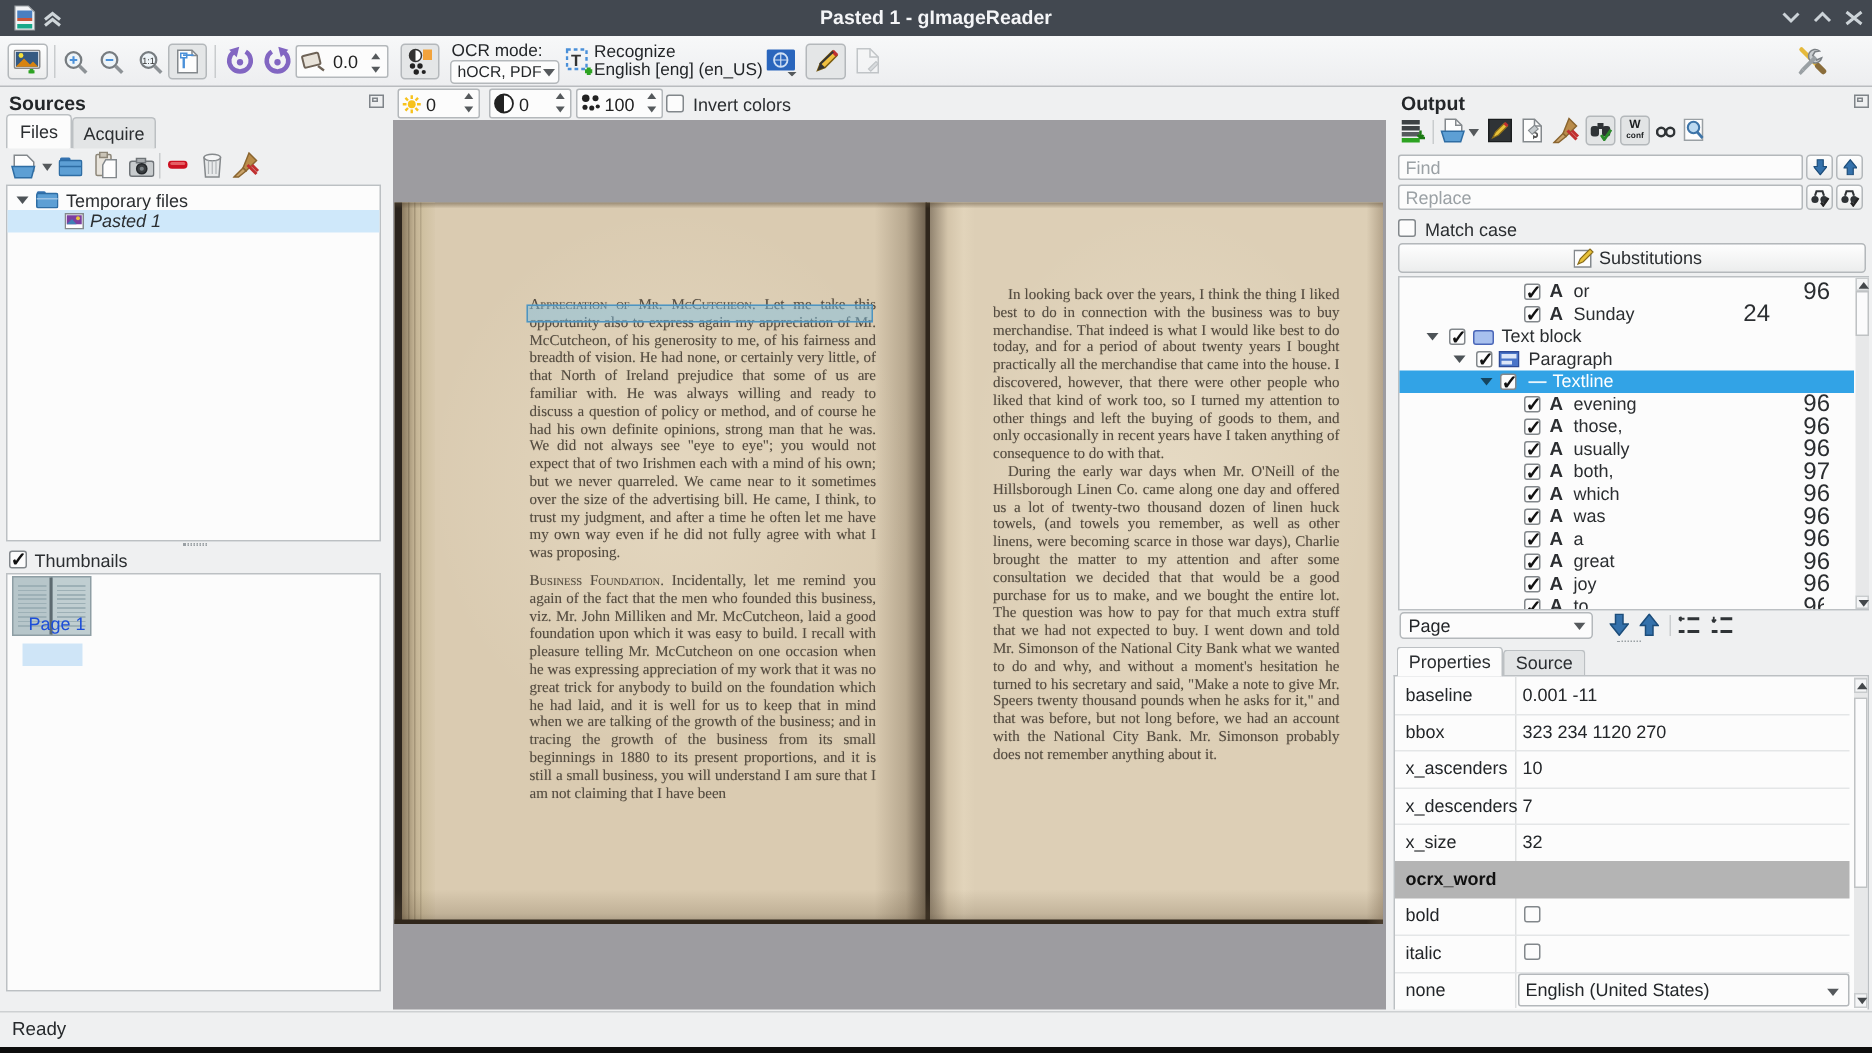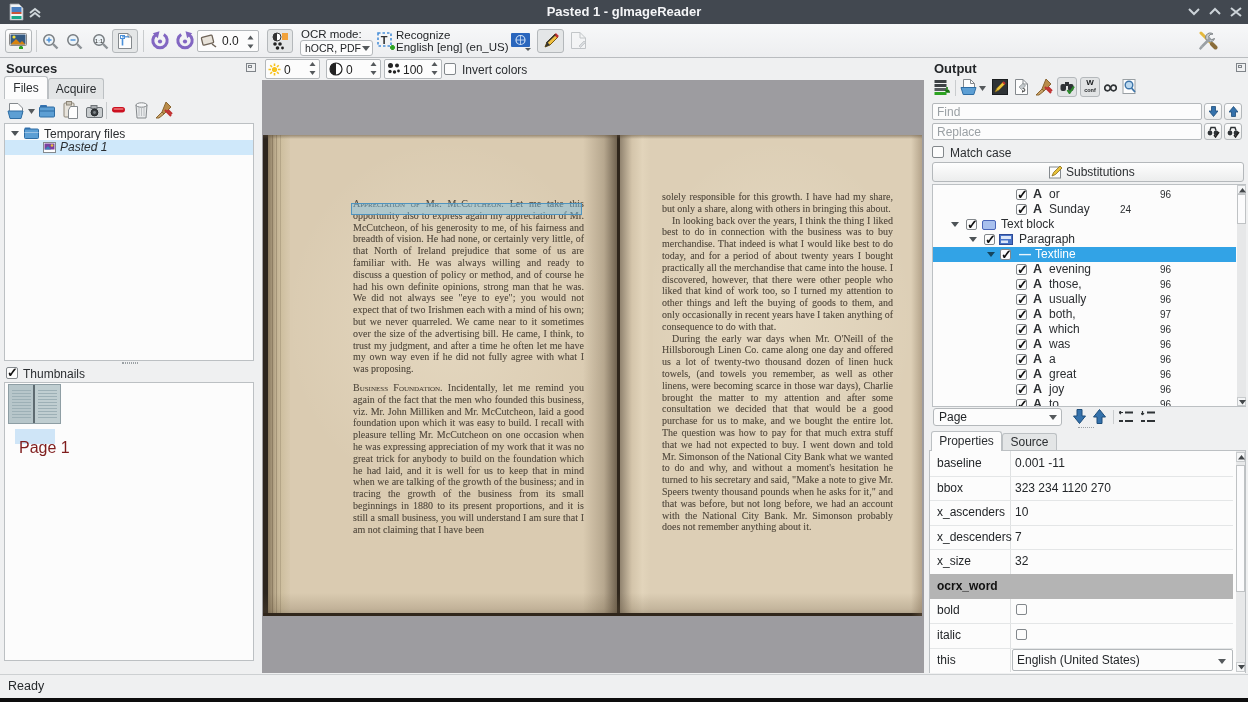--- a/index.html
+++ b/index.html
@@ -13,21 +13,21 @@
 .panelTitle{font-weight:bold;font-size:13px;color:#232629}
 .tab{border:1px solid #bcc0c3;border-bottom:none;border-radius:3px 3px 0 0;font-size:12px;text-align:center}
 .tabA{background:#fcfcfc;z-index:2}
 .tabI{background:#e3e5e6}
 .whitebox{background:#fcfcfc;border:1px solid #bcc0c3}
 .input{background:#fcfcfc;border:1px solid #b4b8bb;border-radius:2px;color:#9ba1a5;font-size:12px;padding-left:4px}
 .cb{width:12px;height:12px;background:#fcfcfc;border:1px solid #82878b;border-radius:2px}
 .check:after{content:"✓";position:absolute;left:0px;top:-3px;font-size:13px;font-weight:bold;color:#111}
 .spin{background:#fcfcfc;border:1px solid #b4b8bb;border-radius:2px}
 .row{position:absolute;height:15px;line-height:15px;font-size:12px;white-space:nowrap}
-.num{position:absolute;text-align:left;font-size:10px}
+.num{position:absolute;text-align:right;font-size:16px}
 .tri{width:0;height:0;border-left:4px solid transparent;border-right:4px solid transparent;border-top:5px solid #4d5357}
 svg{display:block}
 </style></head>
 <body>
 
 <div class="abs titlebar"></div>
 <div class="abs title">Pasted 1 - gImageReader</div>
 <div class="abs" id="appicon" style="left:9px;top:3px">
     <svg width="15" height="18">
       <path d="M1 1 H10 L14 5 V17 H1 Z" fill="#f2f4f6" stroke="#9aa0a4" stroke-width=".8"></path>
@@ -290,21 +290,21 @@
 <div class="abs" style="left:23px;top:367px;font-size:12px">Thumbnails</div>
 <div class="abs whitebox" style="left:4px;top:382px;width:250px;height:279px"></div>
 
 <div class="abs" style="left:8px;top:384px;width:53px;height:40px;background:#8e9ea4"></div>
 <div class="abs" style="left:9px;top:385px;width:25px;height:38px;background:#b7c6ca"></div>
 <div class="abs" style="left:35px;top:385px;width:25px;height:38px;background:#c0ced1"></div>
 <div class="abs" style="left:33px;top:385px;width:2px;height:38px;background:#5d6a70"></div>
 <div class="abs" style="left:12px;top:390px;width:19px;height:28px;background:repeating-linear-gradient(#9db0b6 0 1px,transparent 1px 3px)"></div>
 <div class="abs" style="left:38px;top:390px;width:19px;height:28px;background:repeating-linear-gradient(#9db0b6 0 1px,transparent 1px 3px)"></div>
 <div class="abs" style="left:15px;top:429px;width:40px;height:15px;background:#cfe5f7"></div>
-<div class="abs" style="left:19px;top:439px;font-size:16px;color:#7f1d1d">Page 1</div>
+<div class="abs" style="left:19px;top:409px;font-size:12px;color:#1d4ed8">Page 1</div>
 </div>
 
 <div id="canvas">
 
 <div class="abs spin" style="left:265px;top:59px;width:55px;height:20px"></div>
 <div class="abs" style="left:268px;top:63px">
       <svg width="13" height="13">
         <circle cx="6.5" cy="6.5" r="2.6" fill="#f7c21c"></circle>
         <g stroke="#f7c21c" stroke-width="1.6">
           <path d="M6.5 0.5 V3 M6.5 10 V12.5 M0.5 6.5 H3 M10 6.5 H12.5 M2.3 2.3 L4 4 M9 9 L10.7 10.7 M10.7 2.3 L9 4 M4 9 L2.3 10.7"></path>
@@ -370,21 +370,20 @@
  <div class="abs" style="left:0;top:458px;width:659px;height:23px;background:linear-gradient(rgba(120,100,75,0),rgba(105,88,64,.22) 70%,rgba(75,62,45,.38) 100%)"></div>
  <div class="abs" style="left:0;top:478px;width:659px;height:3px;background:#30261b"></div>
  <div class="abs" style="left:648px;top:0;width:11px;height:481px;background:linear-gradient(to right,rgba(120,100,75,0),rgba(120,100,75,.4))"></div>
 
  <div class="abs" id="ltext" style="left:90px;top:56px;width:231px;font-family:'Liberation Serif',serif;font-size:10px;line-height:11.8px;color:#544c41;text-align:justify;text-shadow:0 0 0.5px rgba(120,108,88,.55)">
  <p style="margin-top:7px"><span style="font-variant:small-caps">Appreciation of Mr. McCutcheon.</span> Let me take this opportunity also to express again my appreciation of Mr. McCutcheon, of his generosity to me, of his fairness and breadth of vision. He had none, or certainly very little, of that North of Ireland prejudice that some of us are familiar with. He was always willing and ready to discuss a question of policy or method, and of course he had his own definite opinions, strong man that he was. We did not always see "eye to eye"; you would not expect that of two Irishmen each with a mind of his own; but we never quarreled. We came near to it sometimes over the size of the advertising bill. He came, I think, to trust my judgment, and after a time he often let me have my own way even if he did not fully agree with what I was proposing.</p>
  <p style="margin-top:7px"><span style="font-variant:small-caps">Business Foundation.</span> Incidentally, let me remind you again of the fact that the men who founded this business, viz. Mr. John Milliken and Mr. McCutcheon, laid a good foundation upon which it was easy to build. I recall with pleasure telling Mr. McCutcheon on one occasion when he was expressing appreciation of my work that it was no great trick for anybody to build on the foundation which he had laid, and it is well for us to keep that in mind when we are talking of the growth of the business; and in tracing the growth of the business from its small beginnings in 1880 to its present proportions, and it is still a small business, you will understand I am sure that I am not claiming that I have been</p>
  </div>
 
  <div class="abs" id="rtext" style="left:399px;top:56px;width:231px;font-family:'Liberation Serif',serif;font-size:10px;line-height:11.8px;color:#544c41;text-align:justify;text-shadow:0 0 0.5px rgba(120,108,88,.55)">
- <p>solely responsible for this growth. I have had my share, but only a share, along with others in bringing this about.</p>
  <p style="text-indent:10px">In looking back over the years, I think the thing I liked best to do in connection with the business was to buy merchandise. That indeed is what I would like best to do today, and for a period of about twenty years I bought practically all the merchandise that came into the house. I discovered, however, that there were other people who liked that kind of work too, so I turned my attention to other things and left the buying of goods to them, and only occasionally in recent years have I taken anything of consequence to do with that.</p>
  <p style="text-indent:10px">During the early war days when Mr. O'Neill of the Hillsborough Linen Co. came along one day and offered us a lot of twenty-two thousand dozen of linen huck towels, (and towels you remember, as well as other linens, were becoming scarce in those war days), Charlie brought the matter to my attention and after some consultation we decided that that would be a good purchase for us to make, and we bought the entire lot. The question was how to pay for that much extra stuff that we had not expected to buy. I went down and told Mr. Simonson of the National City Bank what we wanted to do and why, and without a moment's hesitation he turned to his secretary and said, "Make a note to give Mr. Speers twenty thousand pounds when he asks for it," and that was before, but not long before, we had an account with the National City Bank. Mr. Simonson probably does not remember anything about it.</p>
  </div>
 
  <div class="abs" style="left:88px;top:67.5px;width:231px;height:12px;background:rgba(120,190,230,.45);border:1px solid #4f94bf"></div>
 </div>
 </div>
 
 <div id="output">
 <div class="abs panelTitle" style="left:934px;top:61px">Output</div>
@@ -684,21 +683,21 @@
   <div class="abs" style="left:7px;top:103px">x_size</div>
         <div class="abs" style="left:85px;top:103px">32</div>
   <div class="abs" style="left:0;top:123px;width:303px;height:24.5px;background:#b4b4b4"></div>
   <div class="abs" style="left:7px;top:128px;font-weight:bold;color:#111">ocrx_word</div>
   <div class="abs cb" style="left:86px;top:153px;width:11px;height:11px"></div>
   <div class="abs" style="left:7px;top:152px">bold</div>
   <div style="position:absolute;left:0;top:172px;width:303px;height:1px;background:#e4e6e7"></div>
   <div class="abs cb" style="left:86px;top:178px;width:11px;height:11px"></div>
   <div class="abs" style="left:7px;top:177px">italic</div>
   <div style="position:absolute;left:0;top:196.5px;width:303px;height:1px;background:#e4e6e7"></div>
-  <div class="abs" style="left:7px;top:202px">this</div>
+  <div class="abs" style="left:7px;top:202px">none</div>
   <div class="abs" style="left:82px;top:198px;width:221px;height:22px;border:1px solid #b4b8bb;border-radius:2px;background:#fcfcfc"></div>
   <div class="abs" style="left:87px;top:202px">English (United States)</div>
   <div class="abs" style="left:288px;top:208px">
           <svg width="9" height="6">
             <path d="M0 0 L8 0 L4 5 Z" fill="#55595c"></path>
           </svg>
         </div>
 </div>
 
 <div class="abs" style="left:1236px;top:451px;width:9px;height:221px;background:#e7e8e9"></div>

